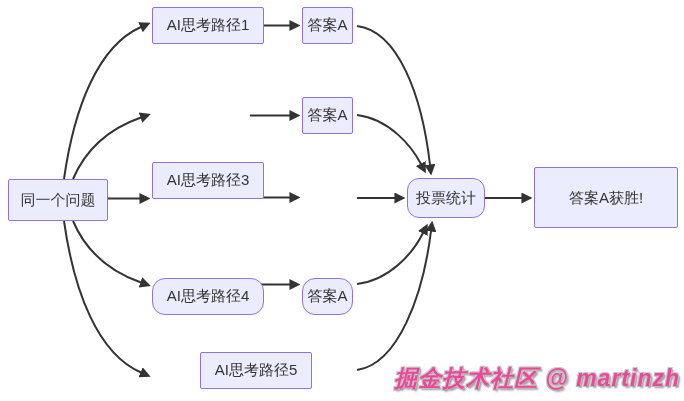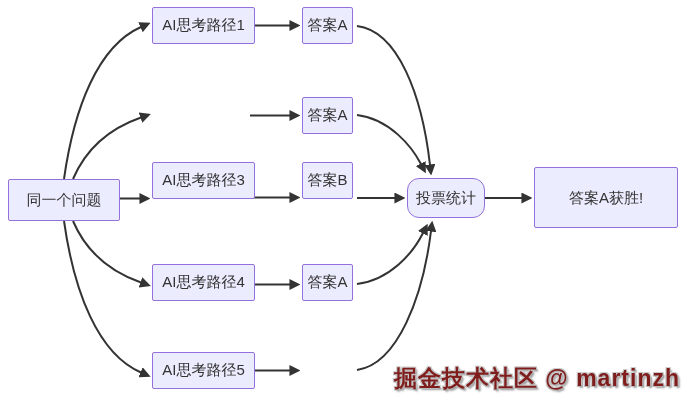--- a/index.html
+++ b/index.html
@@ -29,49 +29,50 @@
     border: 1.5px solid #9370DB;
     border-radius: 2px;
     color: #333333;
     font-size: 15px;
     display: flex;
     align-items: center;
     justify-content: center;
     text-align: center;
     white-space: nowrap;
   }
-  .node-question { left: 8px;   top: 179px; width: 112px;  height: 42px; }
-  .node-path    { left: 152px; width: 103px; height: 37px; }
+  .node-question { left: 8px;   top: 179px; width: 100px;  height: 42px; }
+  .node-path    { left: 152px; width: 112px; height: 37px; }
   .node-answer  { left: 302px; width: 51px; height: 37px; }
   .row-1 { top: 7px; }
   .row-2 { top: 97px; }
   .row-3 { top: 162px; }
-  .row-4 { top: 264px; }
-  .row-5 { top: 352px; }
+  .row-4 { top: 278px; border-radius: 13px; }
+  .row-5 { top: 352px; margin-left: 48px; }
   .node-vote    { left: 407px; top: 178px; width: 78px;  height: 40px; border-radius: 12px; }
   .node-result  {
     left: 534px; top: 167px; width: 144px; height: 61px;
     flex-direction: row;
     line-height: 1.45;
   }
   .watermark {
     position: absolute;
     right: 4px;
     bottom: 7px;
     font-size: 23px;
     font-weight: bold;
     letter-spacing: 1px;
-    color: #7f1d1d;
+    color: #ec4899;
     text-shadow:
       -1px -1px 0 #cccccc,
        1px -1px 0 #c4c4c4,
       -1px  1px 0 #bbbbbb,
        1px  1px 0 #a8a8a8,
        2px  2px 2px #999999;
     user-select: none;
+    font-style: italic;
   }
 </style>
 </head>
 <body>
 
 <div class="canvas">
 
   <svg class="edges" viewBox="0 0 684 401" xmlns="http://www.w3.org/2000/svg">
     <defs>
       <marker id="arrow" viewBox="0 0 10 10" refX="0.5" refY="5" markerWidth="11" markerHeight="11" markerUnits="userSpaceOnUse" orient="auto">
@@ -117,23 +118,20 @@
   <div class="node node-path row-5">
     <span>AI思考路径5</span>
   </div>
 
   <div class="node node-answer row-1">
     <span>答案A</span>
   </div>
   <div class="node node-answer row-2">
     <span>答案A</span>
   </div>
-  <div class="node node-answer row-3">
-    <span>答案B</span>
-  </div>
   <div class="node node-answer row-4">
     <span>答案A</span>
   </div>
 
   <div class="node node-vote">
     <span>投票统计</span>
   </div>
 
   <div class="node node-result">
     <span>答案A获胜!</span>

